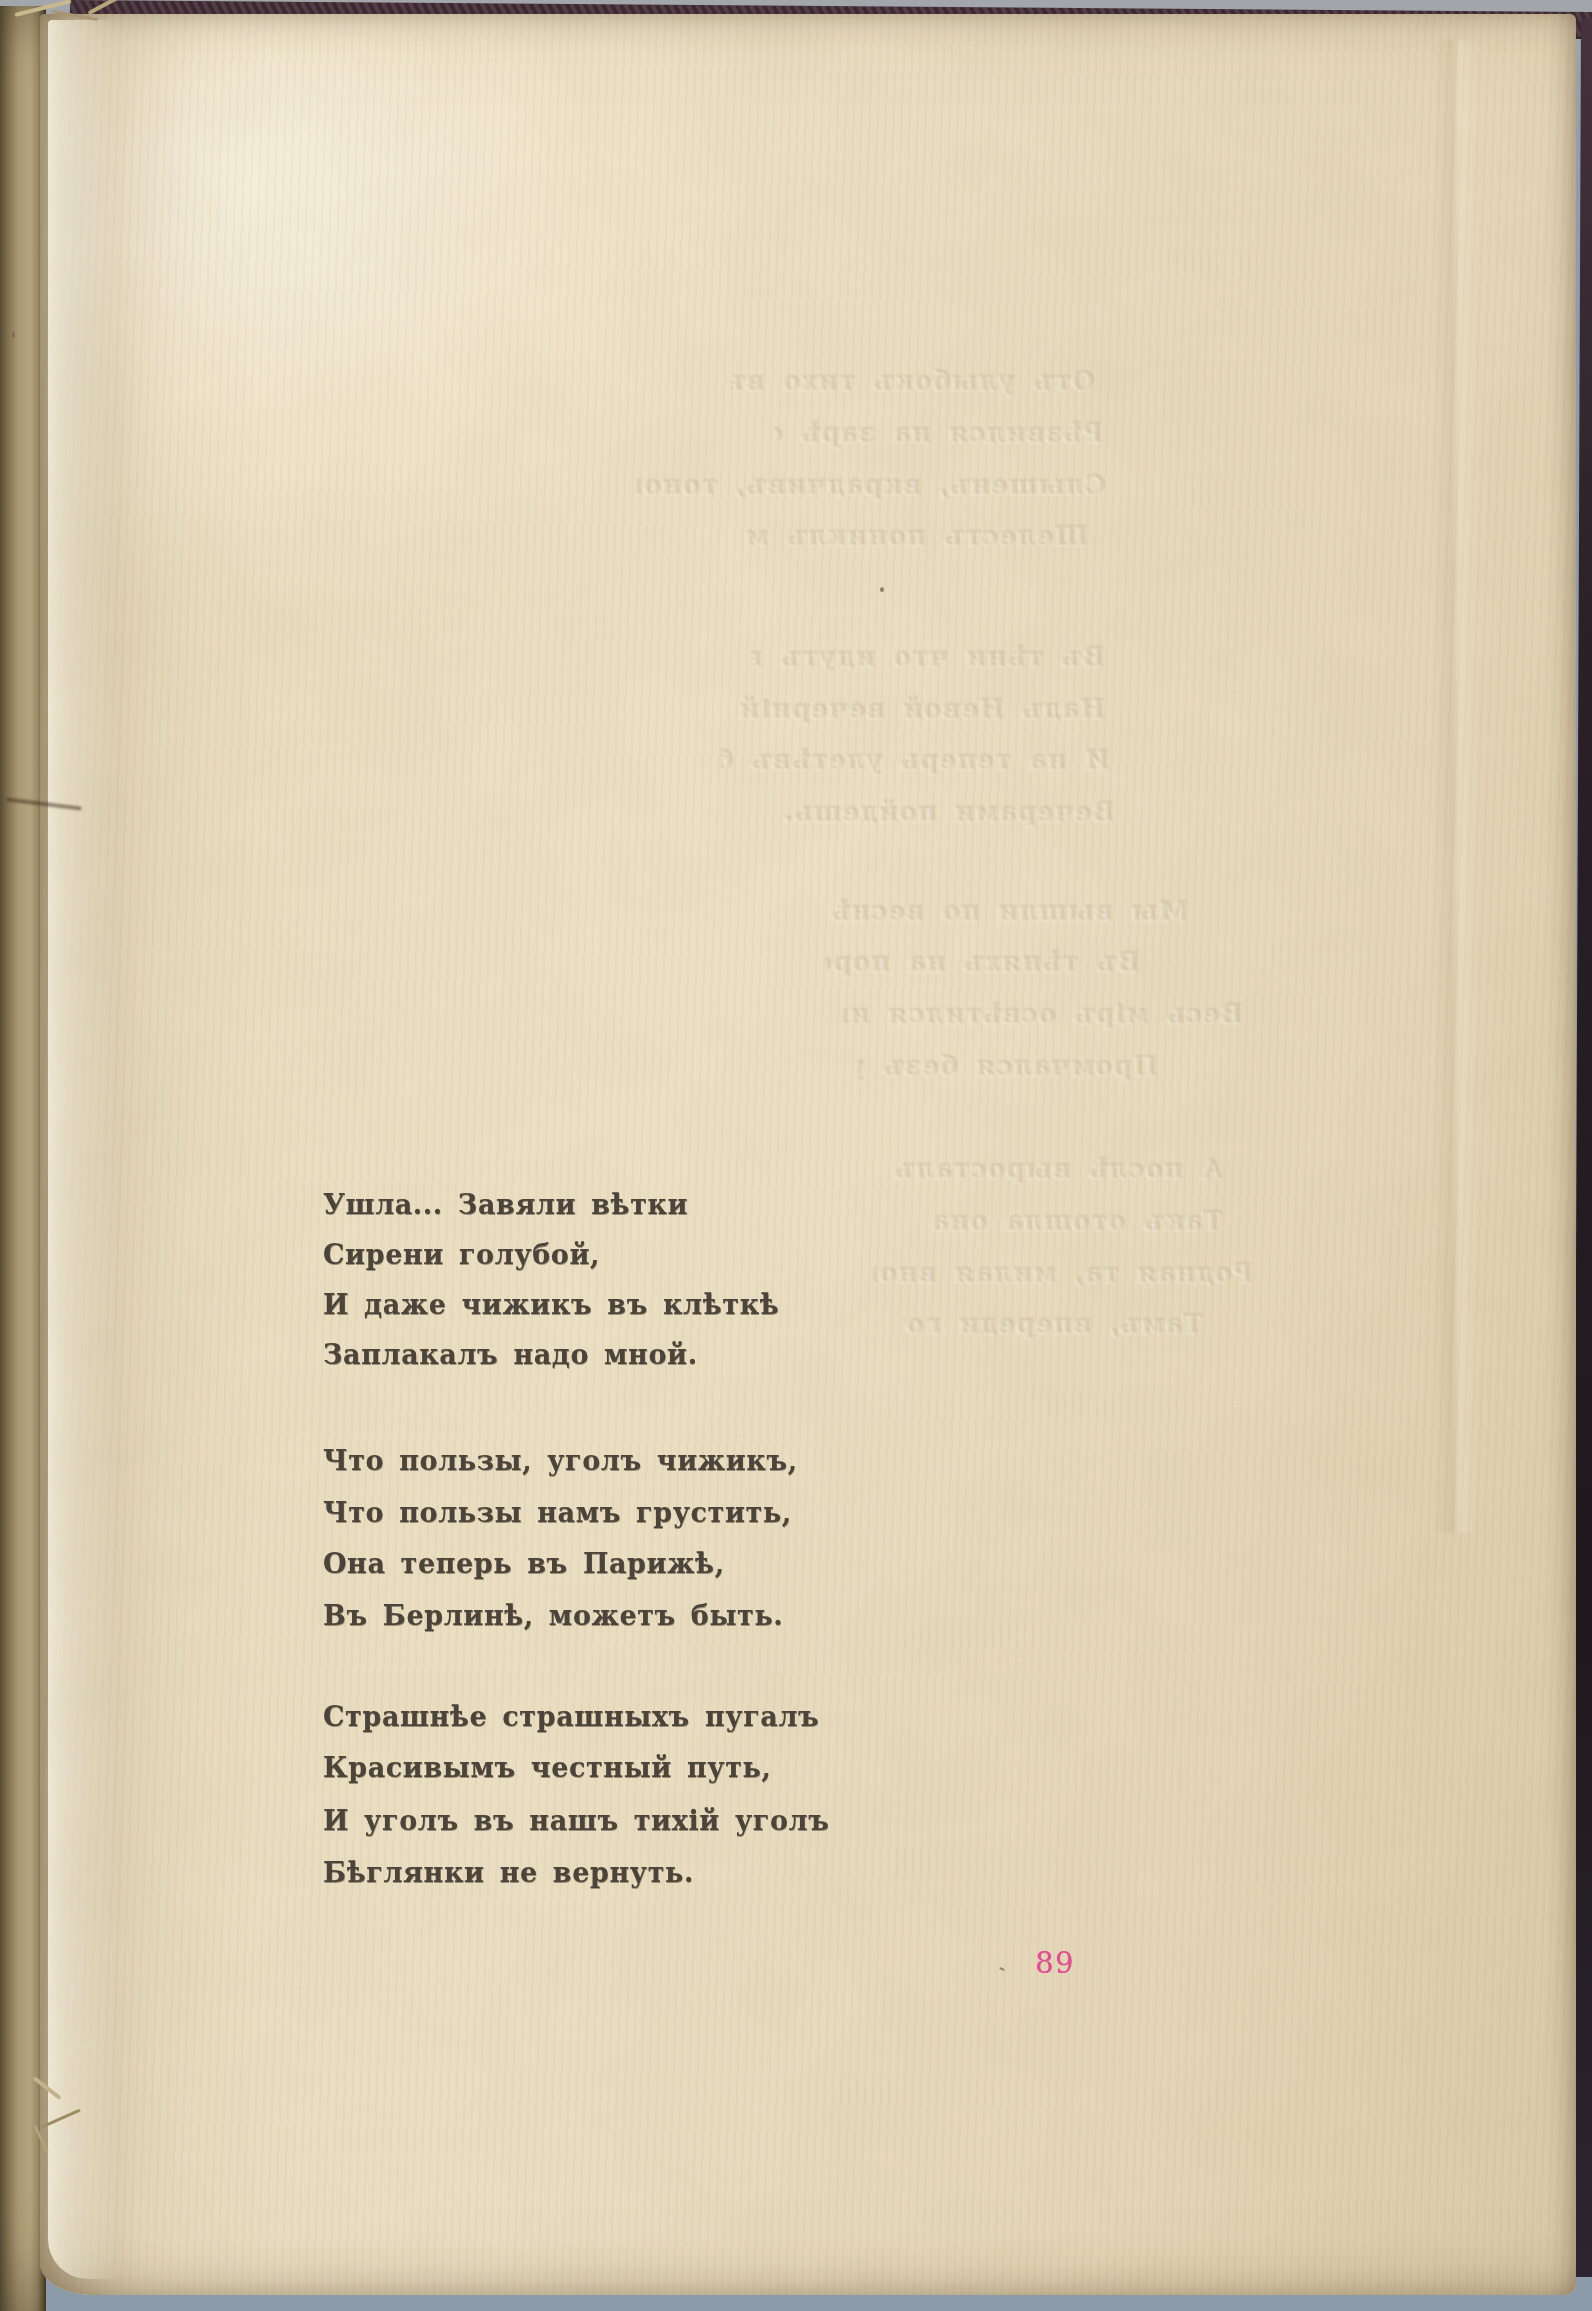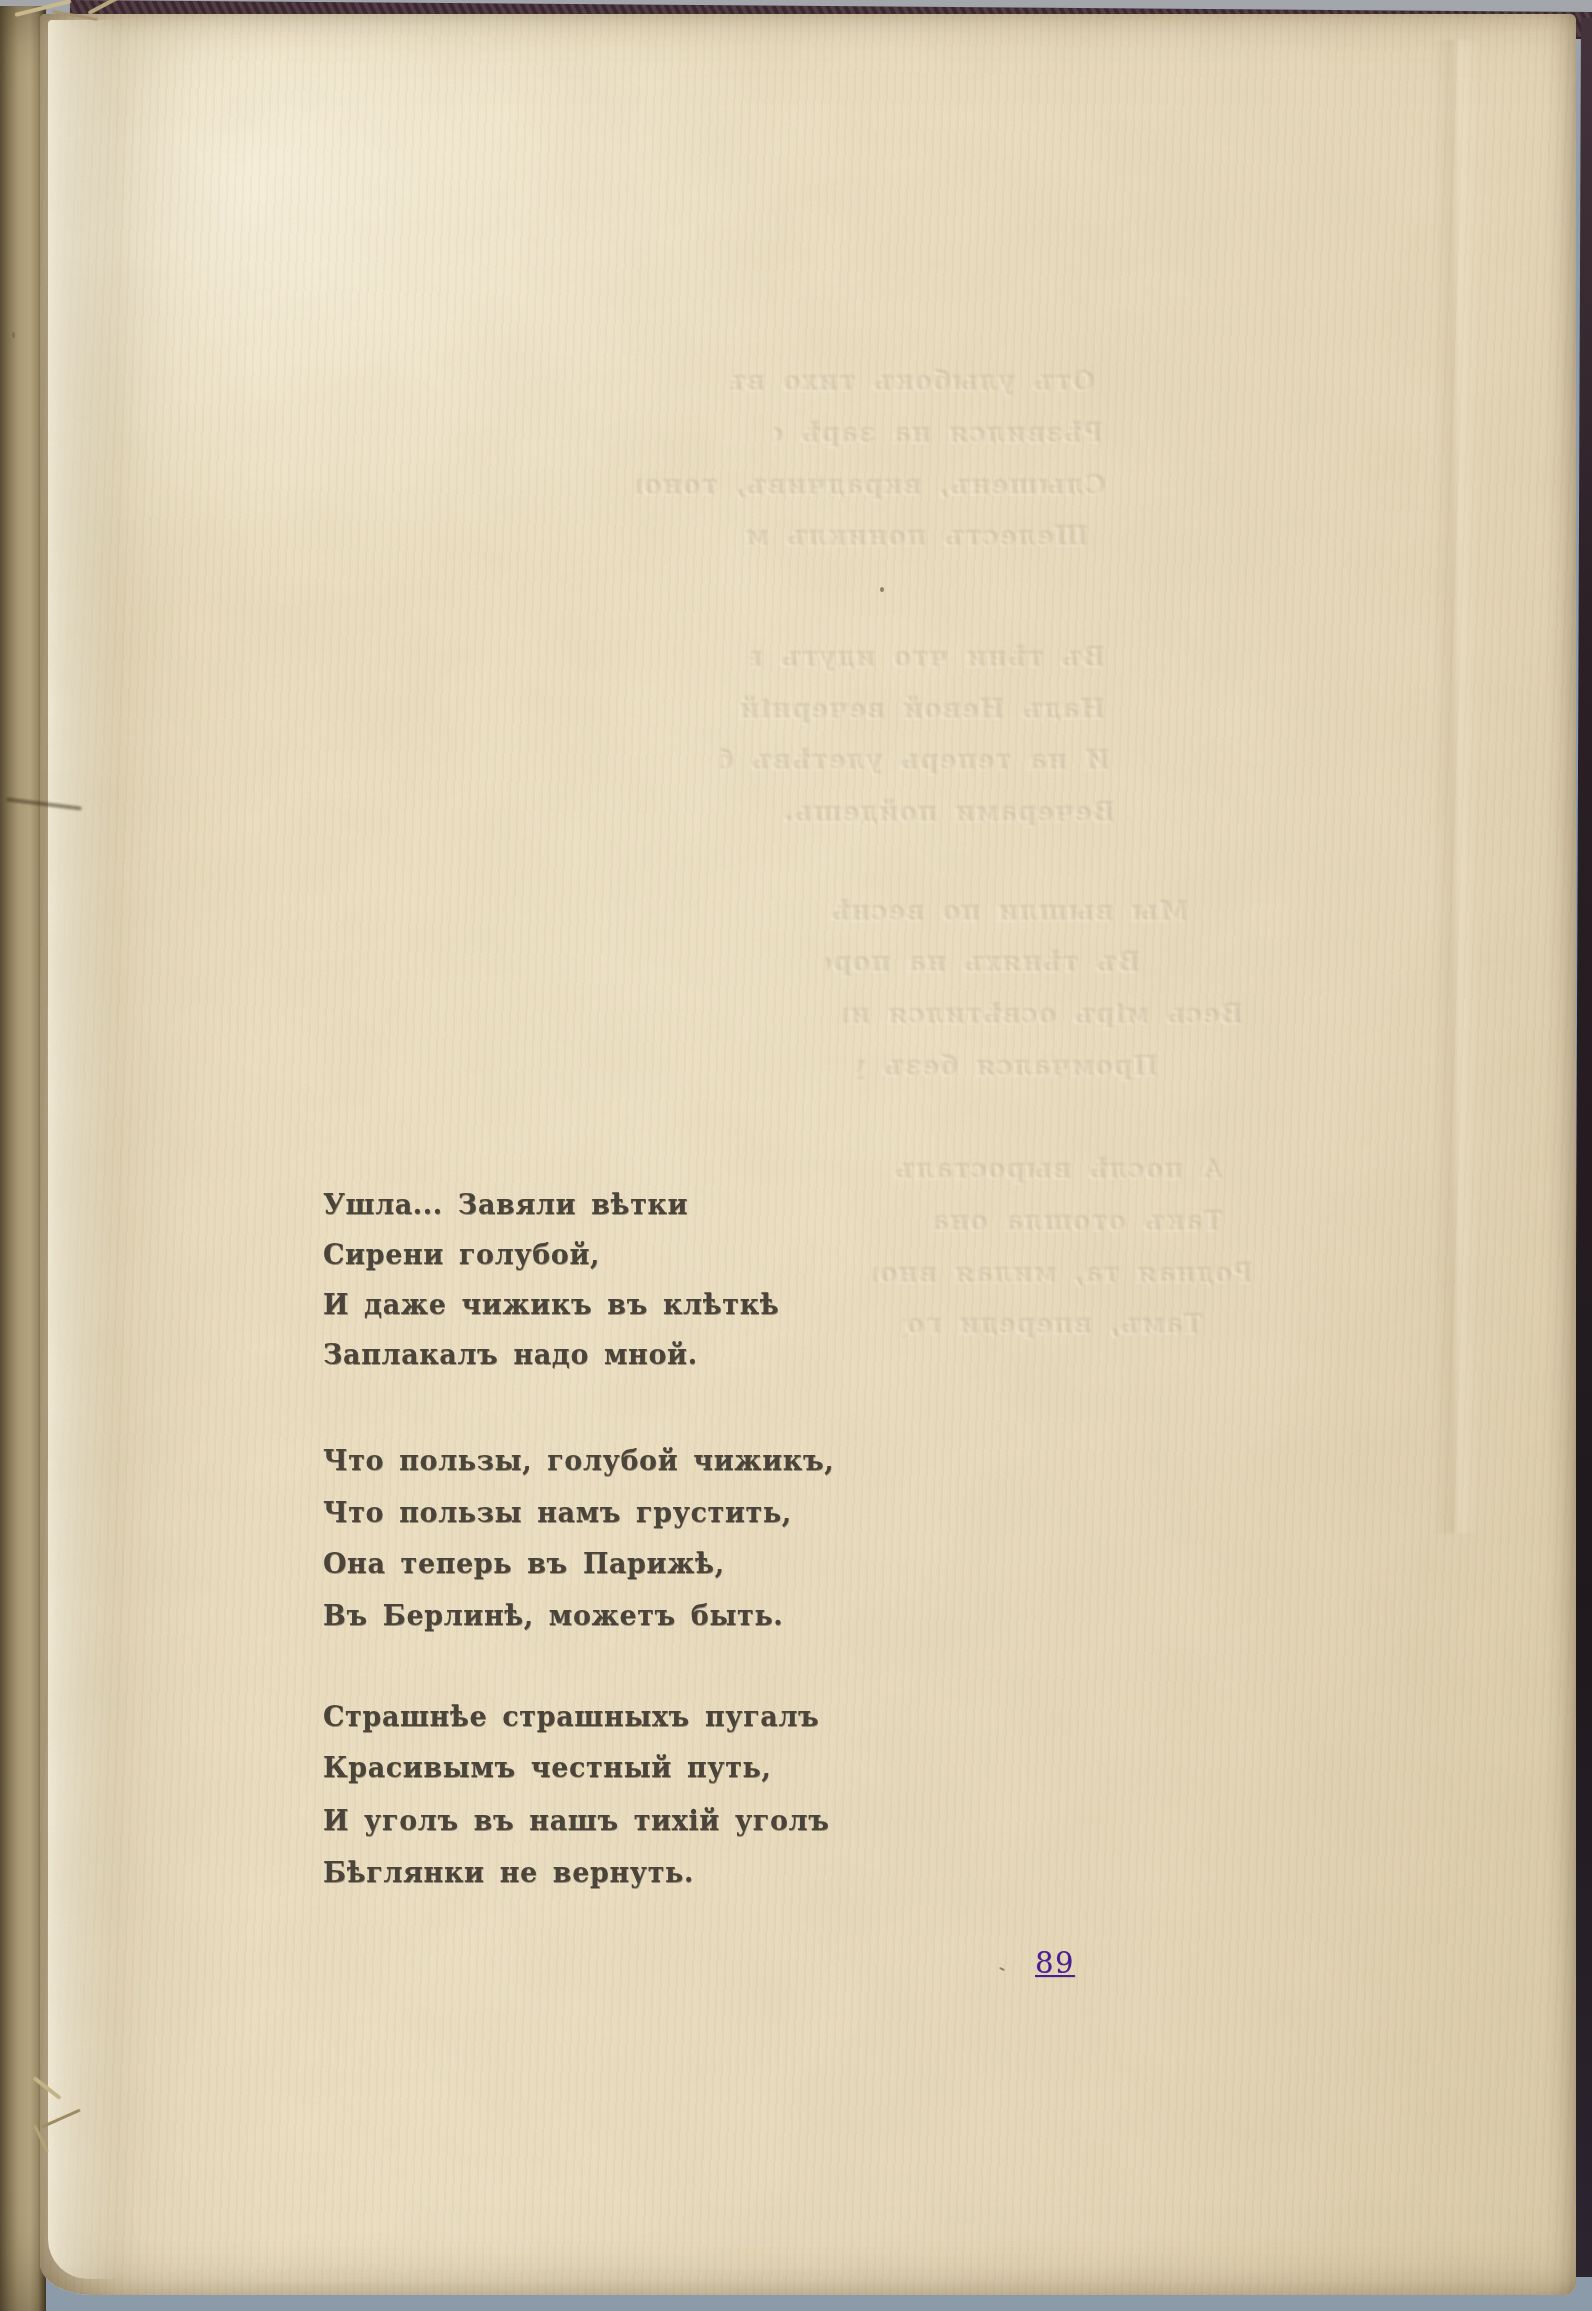--- a/index.html
+++ b/index.html
@@ -75,23 +75,22 @@
   }
   .line{
     position:absolute;left:323px;height:40px;
     font:700 27px "DejaVu Serif",serif;color:#4b443a;
     letter-spacing:0.6px;word-spacing:5px;white-space:nowrap;
     text-shadow:0.4px 0.5px 0.6px rgba(75,65,50,.5);
     margin-top:32px;
   }
   .page-number{
     position:absolute;left:1035px;top:1946px;
-    font:400 29px "DejaVu Serif",serif;color:#4c1d95;letter-spacing:1.5px;
+    font:400 29px "DejaVu Serif",serif;color:#ec4899;letter-spacing:1.5px;
     text-shadow:0.4px 0.4px 0.5px rgba(80,70,55,.45);
-    text-decoration:underline;
   }
 
   
   .ghost{
     position:absolute;height:36px;overflow:hidden;
     font:700 26px "DejaVu Serif",serif;white-space:nowrap;
     transform:scaleX(-1);
     color:rgba(168,148,108,.26);
     text-shadow:1.2px 1.2px 1px rgba(252,245,226,.8),-0.8px -0.8px 1px rgba(130,108,66,.16);
     letter-spacing:1.2px;word-spacing:7px;
@@ -153,21 +152,21 @@
       <div class="ghost" style="top: 1206px; left: 933px; width: 289px;">Такъ отошла она</div>
       <div class="ghost" style="top: 1258px; left: 874px; width: 378px;">Родная та, милая вновь</div>
       <div class="ghost" style="top: 1309px; left: 903px; width: 299px;">Тамъ, впереди горитъ</div>
     </div>
 
   <div id="poem-lines">
       <div class="line" style="top: 1157px;">Ушла... Завяли вѣтки</div>
       <div class="line" style="top: 1207px;">Сирени голубой,</div>
       <div class="line" style="top: 1257px;">И даже чижикъ въ клѣткѣ</div>
       <div class="line" style="top: 1307px;">Заплакалъ надо мной.</div>
-      <div class="line" style="top: 1413px;">Что пользы, голубой чижикъ,</div>
+      <div class="line" style="top: 1413px;">Что пользы, уголъ чижикъ,</div>
       <div class="line" style="top: 1465px;">Что пользы намъ грустить,</div>
       <div class="line" style="top: 1516px; text-align: right;">Она теперь въ  Парижѣ,</div>
       <div class="line" style="top: 1568px;">Въ Берлинѣ, можетъ быть.</div>
       <div class="line" style="top: 1669px;">Страшнѣе страшныхъ пугалъ</div>
       <div class="line" style="top: 1720px;">Красивымъ честный путь,</div>
       <div class="line" style="top: 1773px;">И уголъ въ нашъ тихій уголъ</div>
       <div class="line" style="top: 1825px;">Бѣглянки не вернуть.</div>
     </div>
   <div class="page-number">89</div>
 

